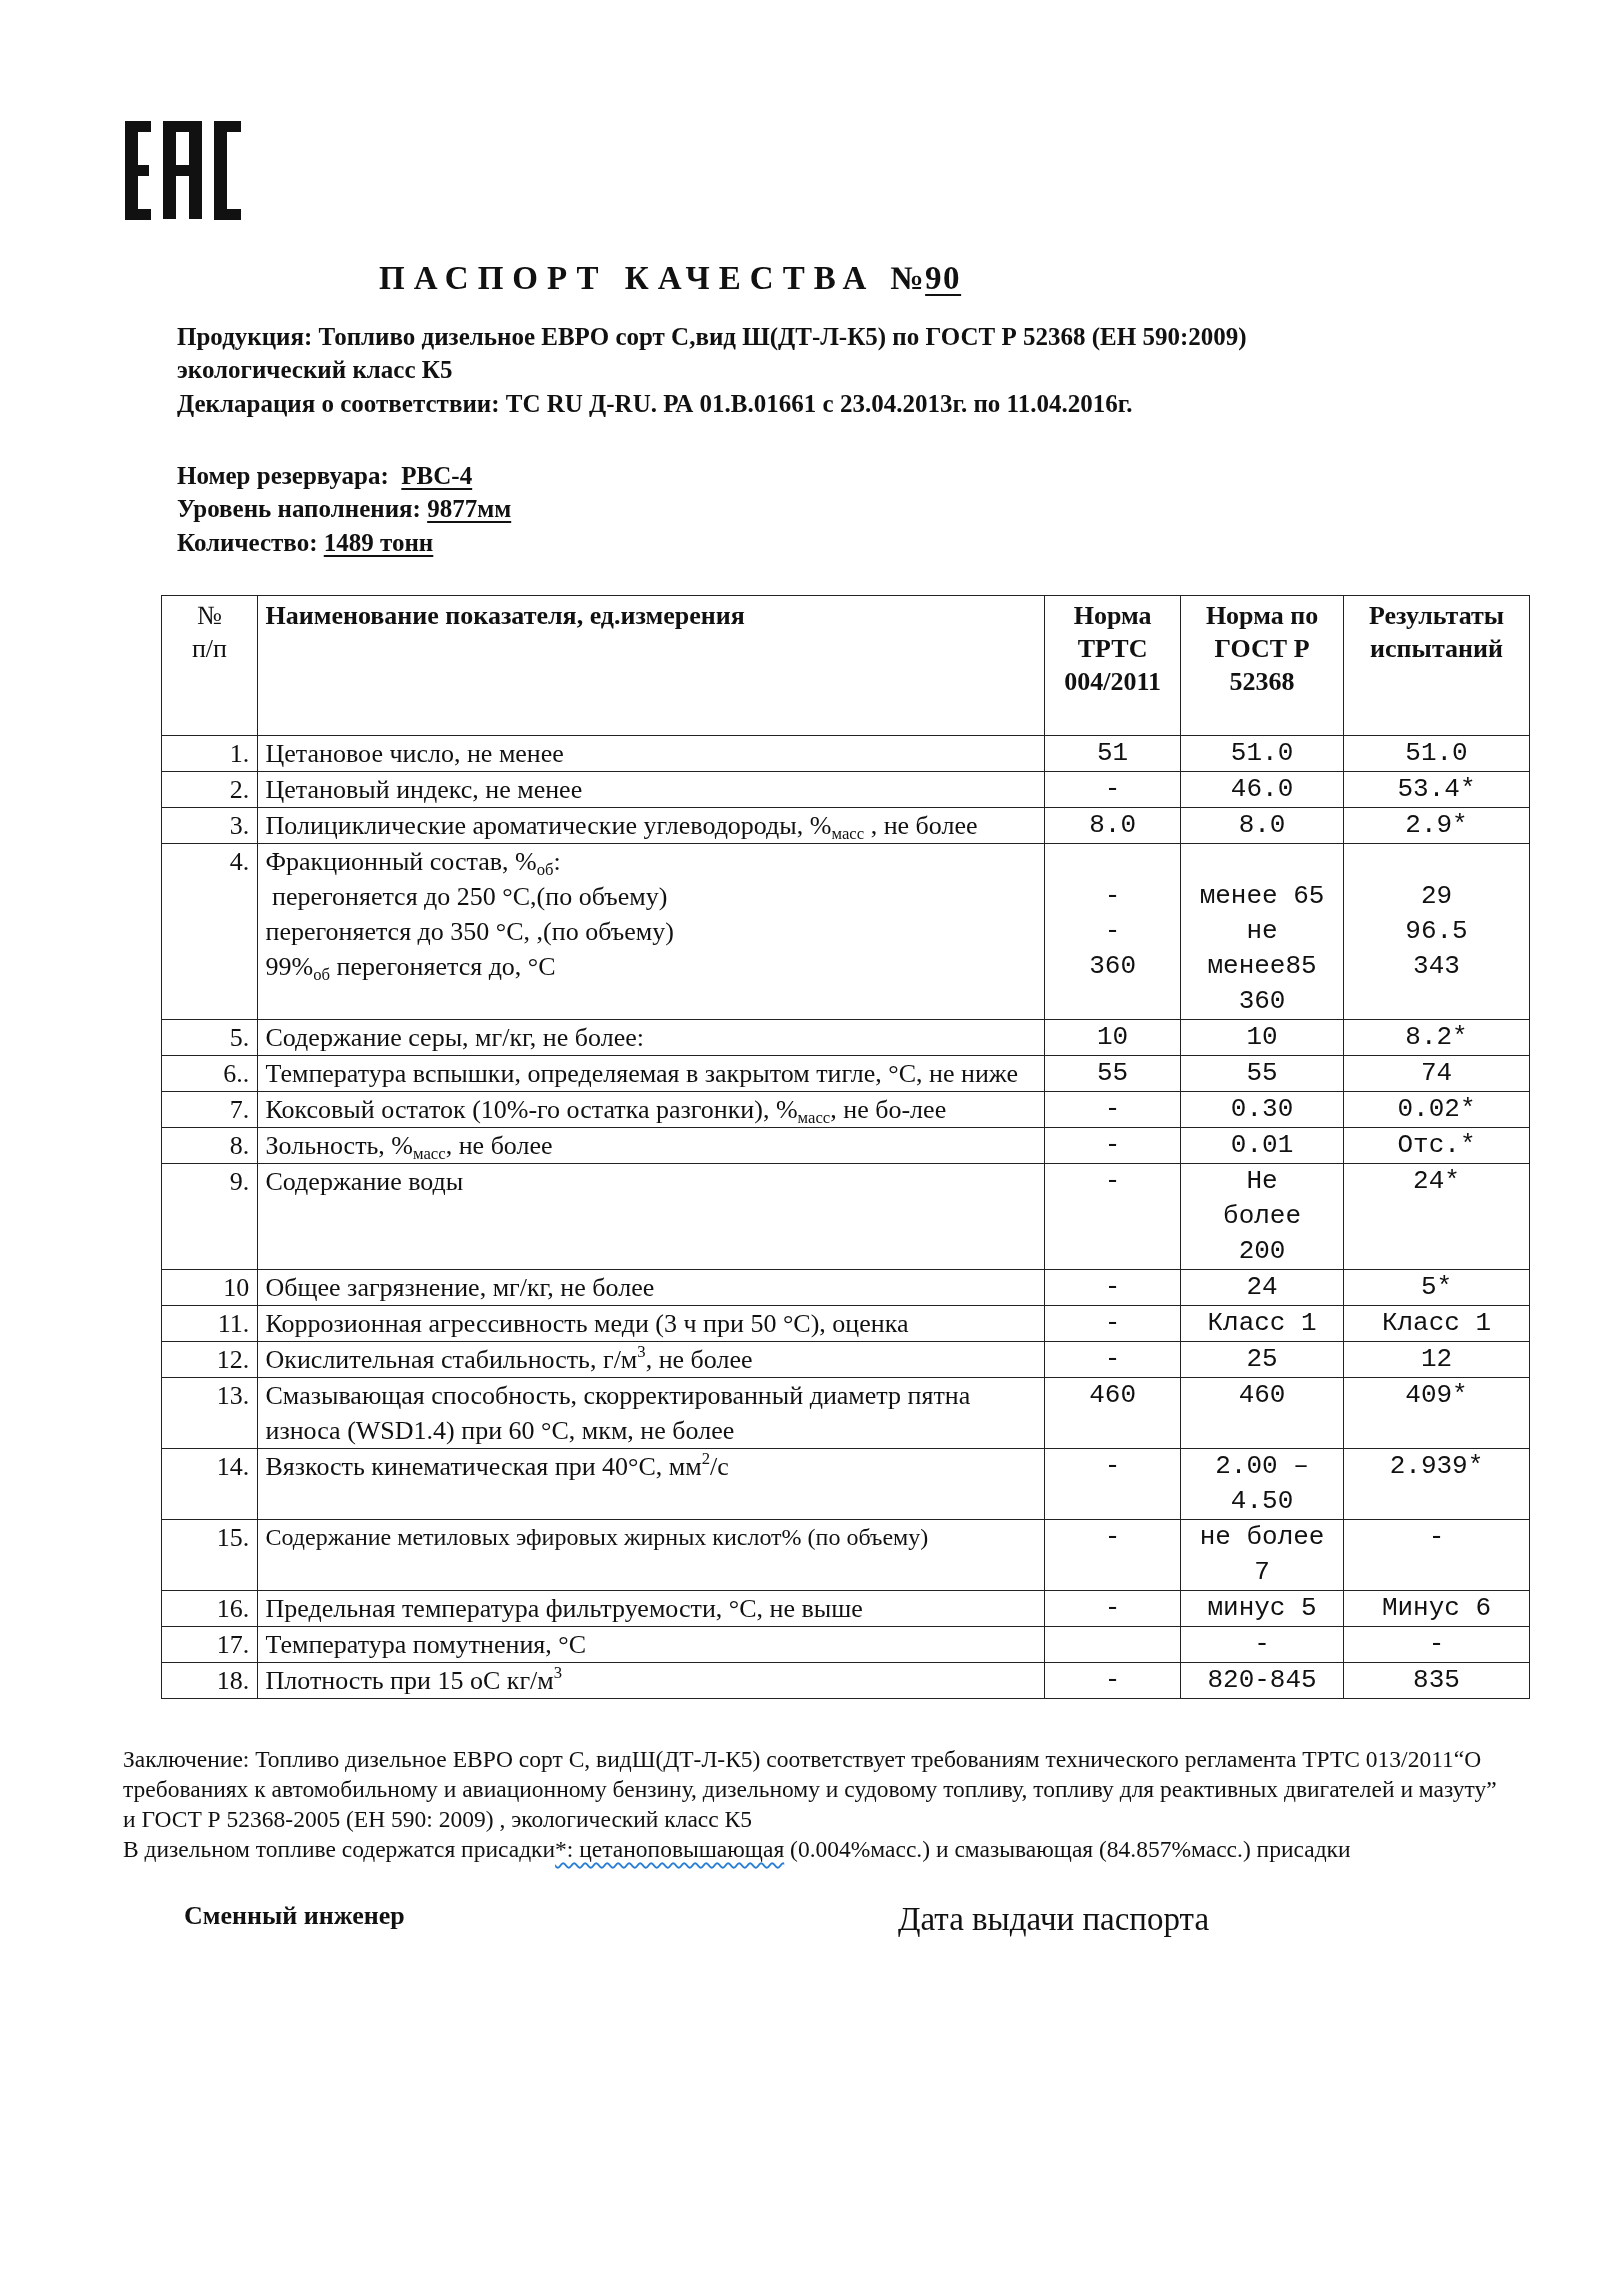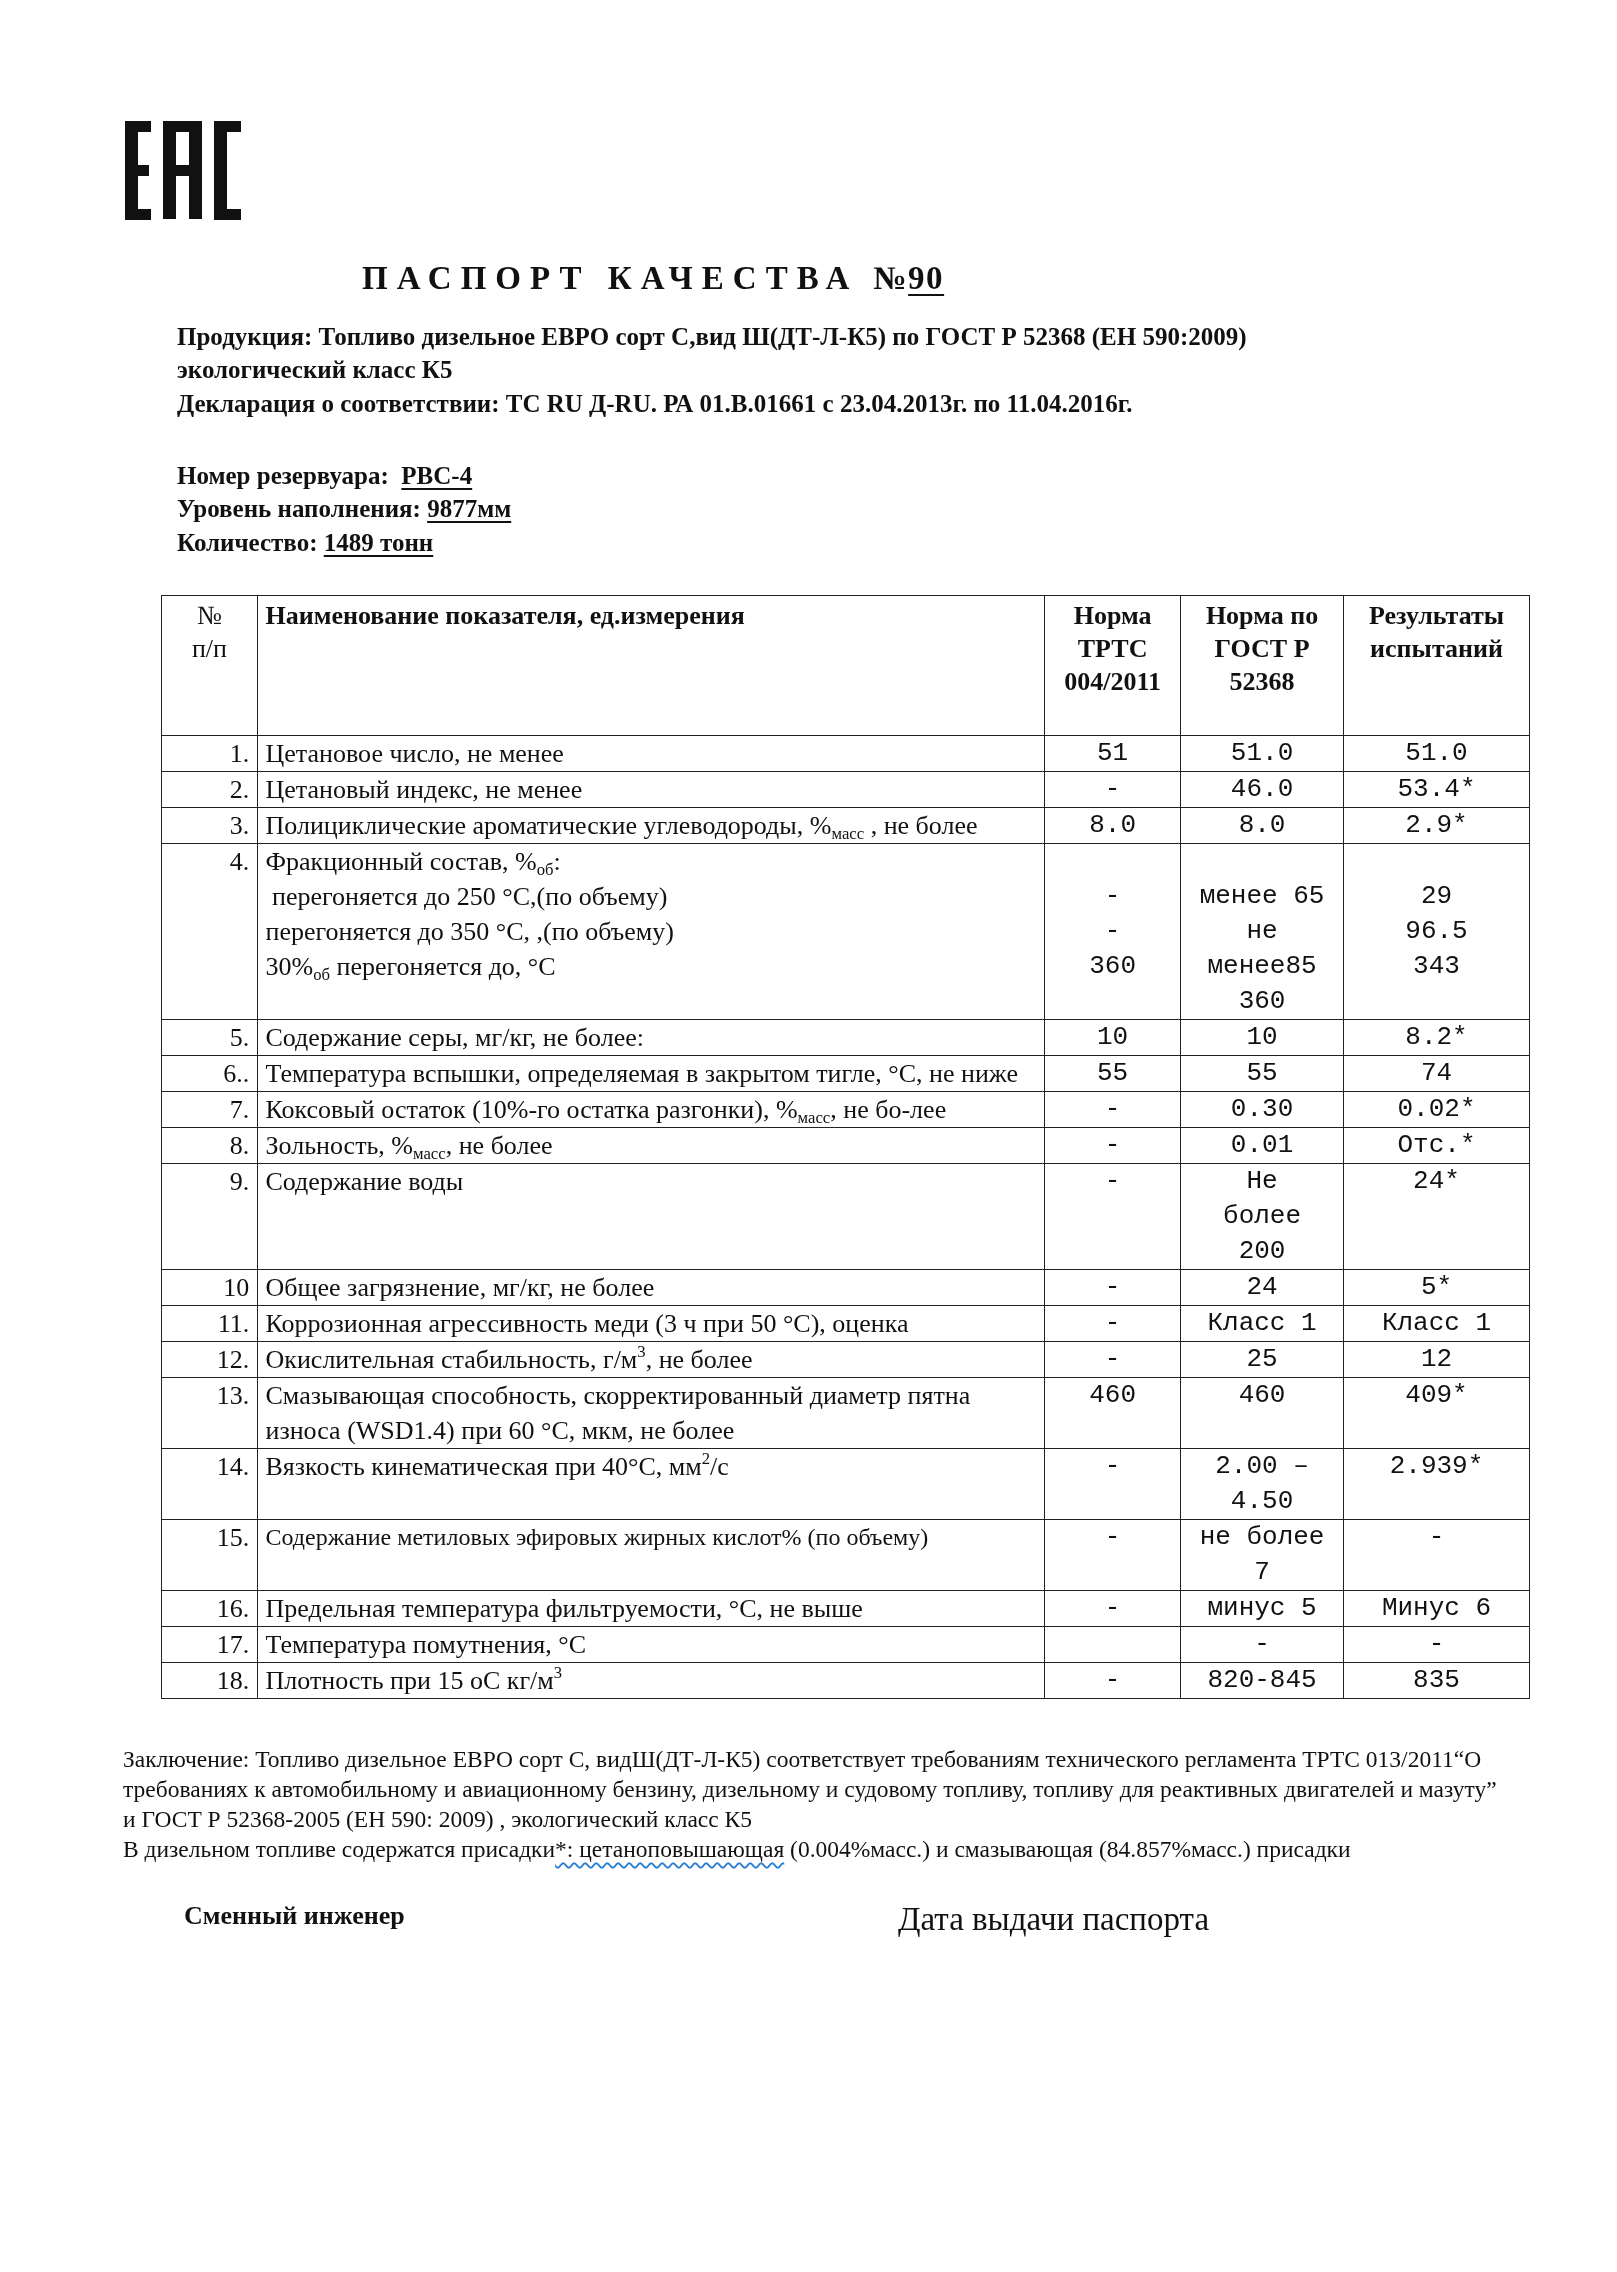--- a/index.html
+++ b/index.html
@@ -4,21 +4,21 @@
 <style>
   html, body { margin:0; padding:0; background:#ffffff; }
   body { width:1617px; height:2273px; position:relative; overflow:hidden;
          font-family:"Liberation Serif", "DejaVu Serif", serif; color:#111; }
   .abs { position:absolute; }
 
   
   .eac { left:125px; top:121px; width:115px; height:98px; }
   .eac .bar { position:absolute; background:#111; }
 
-  .title { left:362px; top:260px; font-size:33px; font-weight:bold; letter-spacing:9px; white-space:nowrap; }
+  .title { left:379px; top:260px; font-size:33px; font-weight:bold; letter-spacing:9px; white-space:nowrap; }
   .title .no { letter-spacing:1.5px; margin-left:15px; }
   .title .num { text-decoration:underline; text-decoration-thickness:2.3px; text-underline-offset:4.5px; letter-spacing:1.5px; }
 
   .hdr { left:177px; font-size:25px; font-weight:bold; white-space:nowrap; line-height:30px; }
   .u { text-decoration:underline; text-decoration-thickness:1.5px; text-underline-offset:3.8px; }
 
   table.pass { position:absolute; left:161px; top:595px; width:1369px; border-collapse:collapse;
                font-size:26px; line-height:35px; }
   table.pass td, table.pass th { border:1.5px solid #222; vertical-align:top; padding:0 7.6px; }
   table.pass th { font-weight:bold; text-align:center; line-height:33px; padding-top:3px; height:136px; }
@@ -113,21 +113,21 @@
       <td class="c b">8.0</td>
       <td class="c b">8.0</td>
       <td class="c b">2.9*</td>
     </tr>
     <tr>
       <td class="n">4.</td>
       <td>
         <div><span>Фракционный состав, %</span><sub>об</sub><span>:</span></div>
         <div>&nbsp;<span>перегоняется до 250 °С,(по объему)</span></div>
         <div>перегоняется до 350 °С, ,(по объему)</div>
-        <div><span>30%</span><sub>об</sub><span> перегоняется до, °С</span></div>
+        <div><span>99%</span><sub>об</sub><span> перегоняется до, °С</span></div>
       </td>
       <td class="c">
           <div>&nbsp;</div>
           <div>-</div>
           <div>-</div>
           <div>360</div>
         </td>
       <td class="c">
           <div>&nbsp;</div>
           <div>менее 65</div>

